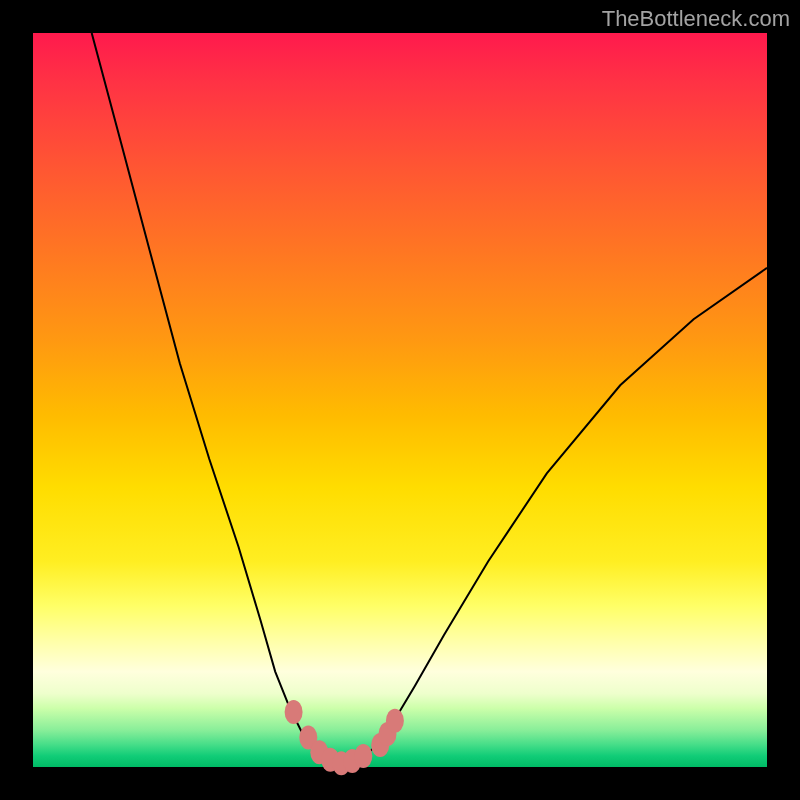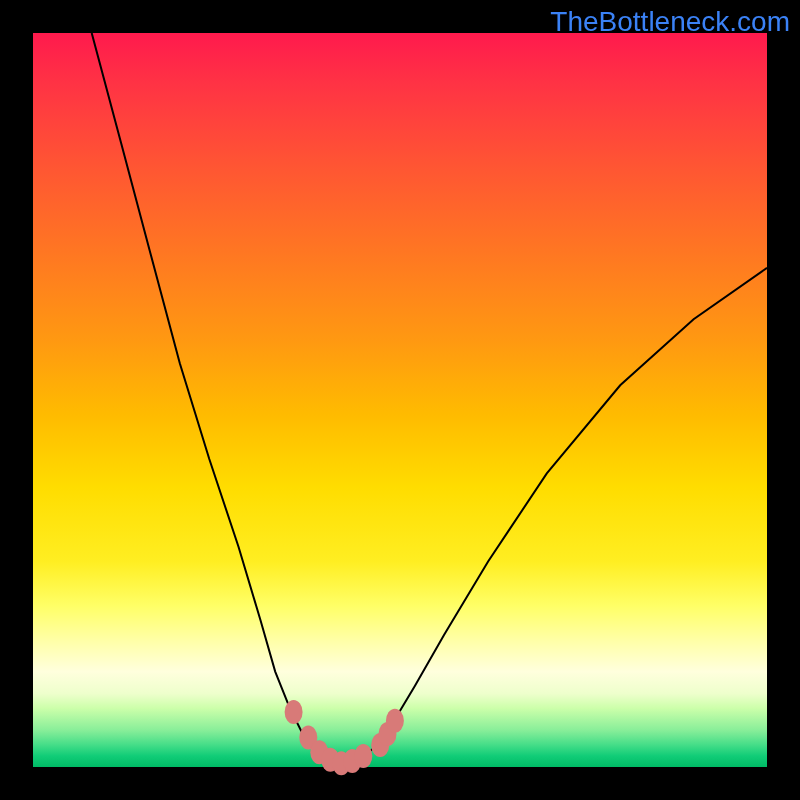--- a/index.html
+++ b/index.html
@@ -8,22 +8,22 @@
     height: 800px;
     background: #000;
     position: relative;
     overflow: hidden;
     font-family: Arial, Helvetica, sans-serif;
   }
   .watermark {
     position: absolute;
     top: 6px;
     right: 10px;
-    color: #3b82f6;
-    font-size: 28px;
+    color: #a3a3a3;
+    font-size: 22px;
     font-weight: 500;
     z-index: 10;
   }
   .plot-area {
     position: absolute;
     left: 33px;
     top: 33px;
     width: 734px;
     height: 734px;
     background: linear-gradient(to bottom,

